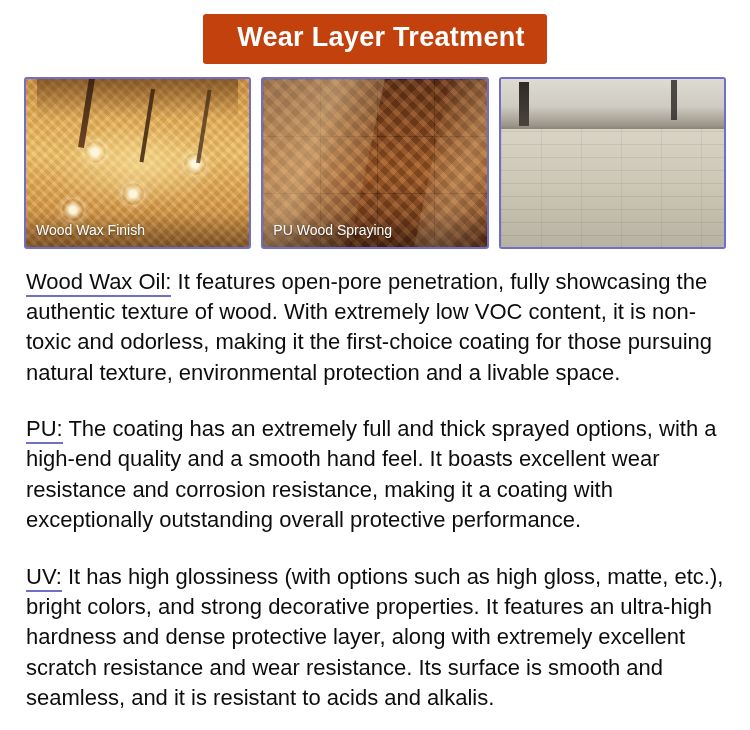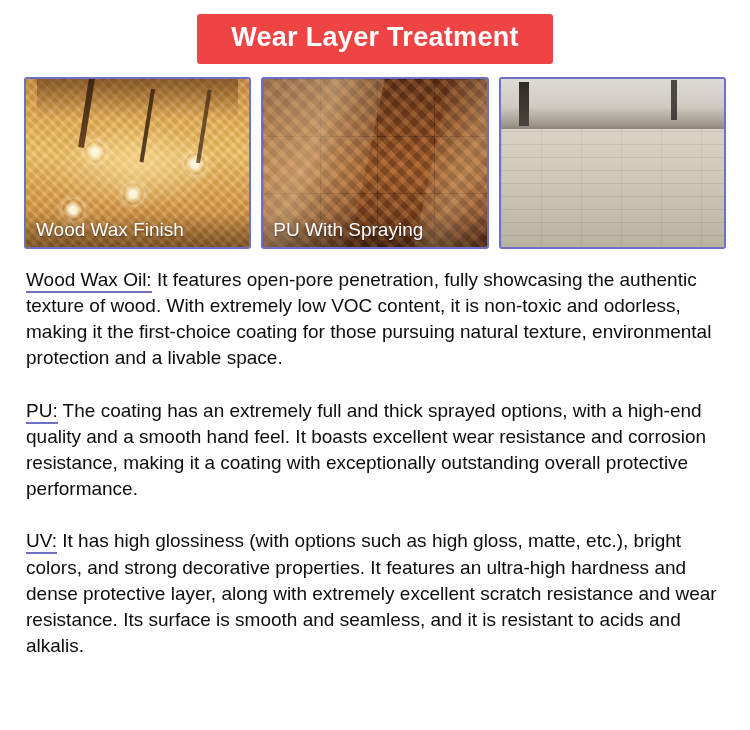--- a/index.html
+++ b/index.html
@@ -21,26 +21,26 @@
   }
 
   
   .title-wrap {
     display: flex;
     justify-content: center;
     align-items: center;
     padding-top: 14px;
   }
   .title-banner {
-    background: #ef4444;
+    background: #c2410c;
     color: #ffffff;
     font-size: 27px;
     font-weight: bold;
     letter-spacing: 0.3px;
-    padding: 9px 34px 11px 34px;
+    padding: 9px 22px 11px 34px;
     border-radius: 3px;
     box-shadow: 0 0 0 0 rgba(0,0,0,0);
     line-height: 1.1;
   }
 
   
   .cards {
     display: flex;
     justify-content: center;
     gap: 10px;
@@ -61,21 +61,21 @@
     inset: 0;
   }
   .card .caption {
     position: absolute;
     left: 0;
     right: 0;
     bottom: 0;
     height: 34px;
     line-height: 34px;
     color: #ffffff;
-    font-size: 19px;
+    font-size: 14px;
     padding-left: 10px;
     text-shadow: 0 1px 2px rgba(0,0,0,0.55);
     background: linear-gradient(to top, rgba(0,0,0,0.30), rgba(0,0,0,0.0));
     box-sizing: border-box;
     white-space: nowrap;
   }
 
   
   .photo-1 {
     background:
@@ -168,21 +168,21 @@
     top: 2%;
     width: 10px;
     height: 26%;
     background: linear-gradient(to bottom, #2e2a26, #4a443d);
     box-shadow: 150px -4px 0 -2px rgba(40,36,32,0.8);
   }
 
   
   .body {
     padding: 18px 26px 0 26px;
-    font-size: 19px;
+    font-size: 22px;
     line-height: 1.38;
     color: #0d0d0d;
   }
   .para {
     margin: 0 0 26px 0;
     text-align: left;
   }
   .para:last-child { margin-bottom: 4px; }
   .lead {
     border-bottom: 2.5px solid #6f6fc8;
@@ -205,21 +205,21 @@
         <div class="flower" style="left:58px; top:62px;"></div>
         <div class="flower" style="left:96px; top:104px;"></div>
         <div class="flower" style="left:158px; top:74px;"></div>
         <div class="flower" style="left:36px; top:120px;"></div>
       </div>
       <div class="caption">Wood Wax Finish</div>
     </div>
 
     <div class="card">
       <div class="photo photo-2"></div>
-      <div class="caption">PU With Spraying</div>
+      <div class="caption">PU Wood Spraying</div>
     </div>
 
     <div class="card">
       <div class="photo photo-3"></div>
     </div>
 
   </div>
 
   <div class="body">
 

